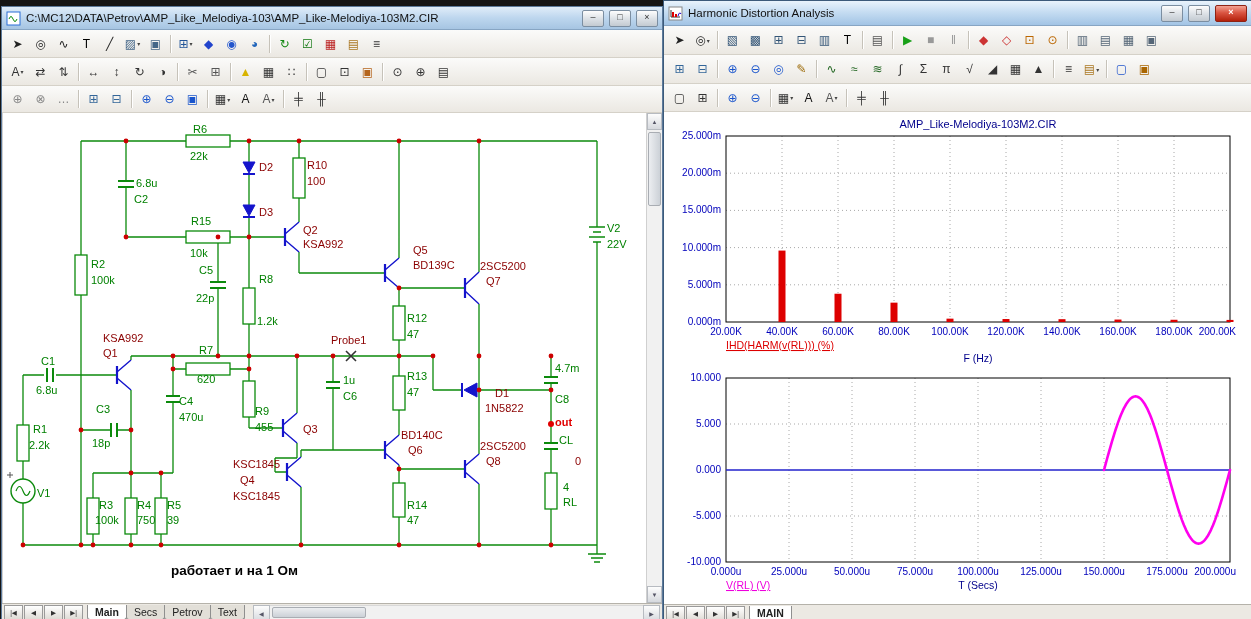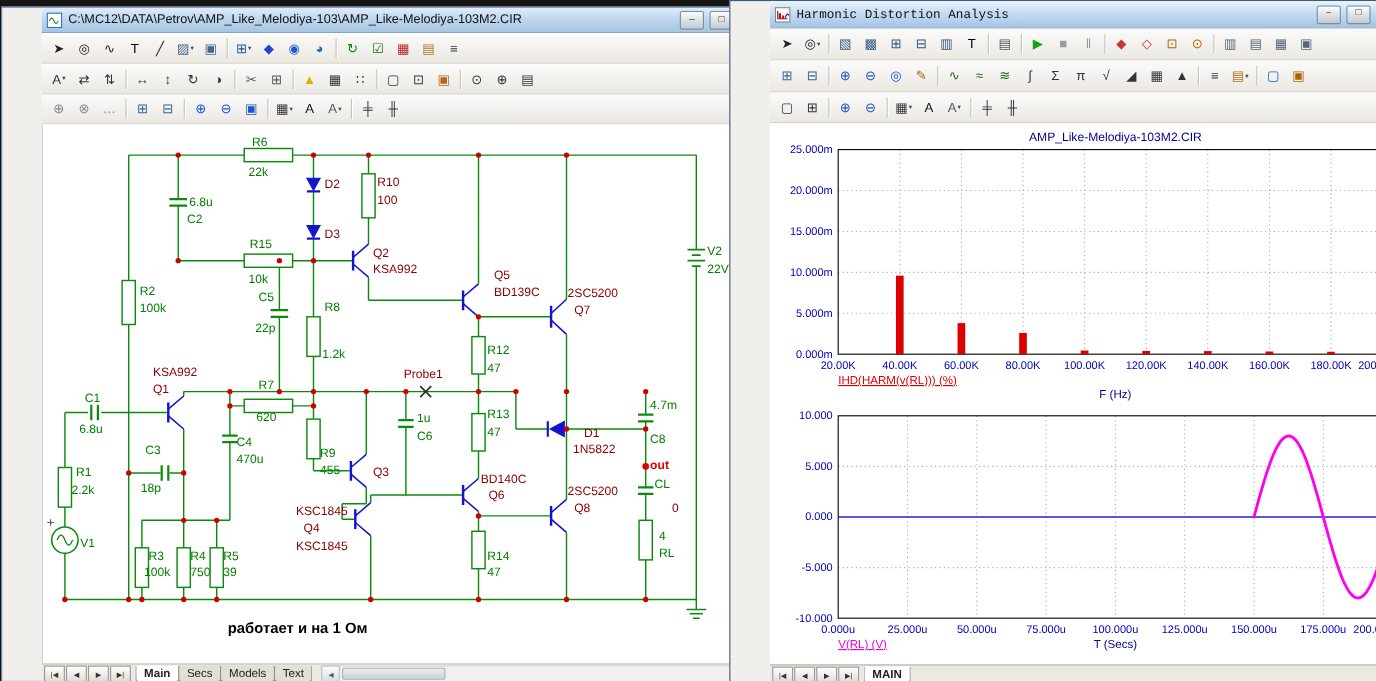--- a/index.html
+++ b/index.html
@@ -1,24 +1,24 @@
 <!DOCTYPE html>
 <html><head>
 <meta charset="utf-8">
 <style>
   html,body{margin:0;padding:0;width:1251px;height:619px;background:#151515;overflow:hidden;
     font-family:"Liberation Sans","DejaVu Sans",sans-serif;}
   .win{position:absolute;border:1px solid #5c7émi}
-  .win{position:absolute;border:1px solid #5c7a9b;background:#f0efec;overflow:hidden;padding-left:36px;}
+  .win{position:absolute;border:1px solid #5c7a9b;background:#f0efec;overflow:hidden;}
   #win-left{left:1px;top:6px;width:660px;height:612px;}
   #win-right{left:663px;top:0;width:587px;height:619px;z-index:2;border-color:#3c5a7a;}
   .titlebar{height:22px;display:flex;align-items:center;padding:0 4px;gap:5px;
     background:linear-gradient(#e0edf9,#bdd6ee 50%,#a6c5e2);border-bottom:1px solid #87a5c3;
     font-size:11.5px;color:#111;}
-  #win-right .titlebar{height:24px;background:linear-gradient(#e9f3fc,#c6ddf2 45%,#a2c4e5);font-family:Liberation Mono, monospace;}
+  #win-right .titlebar{height:24px;background:linear-gradient(#e9f3fc,#c6ddf2 45%,#a2c4e5);}
   .t-title{flex:1;white-space:nowrap;overflow:hidden;text-overflow:ellipsis;}
   .winbtn{width:20px;height:15px;border:1px solid #7b8ea1;border-radius:2px;flex:0 0 auto;
     background:linear-gradient(#fdfdfd,#dde2e7 50%,#c3cad1);font-size:9px;line-height:13px;
     text-align:center;color:#333;}
   .winbtn.close-red{background:linear-gradient(#f2a293,#da5542 45%,#b3200b);color:#fff;
     border-color:#8e2315;width:30px;font-weight:bold;}
   .appico{width:15px;height:15px;flex:0 0 auto;display:inline-flex;}
   .tb-row{display:flex;align-items:center;height:27px;flex:0 0 auto;
     background:linear-gradient(#fbfbfa,#ebe8e2);border-bottom:1px solid #d5d1c8;padding:0 4px;}
   #win-right .tb-row{height:28px;}
@@ -334,21 +334,21 @@
   <div class="bottomstrip">
     <span id="lnav" style="display:flex;gap:1px">
         <span class="navbtn">|◀</span>
         <span class="navbtn">◀</span>
         <span class="navbtn">▶</span>
         <span class="navbtn">▶|</span>
       </span>
     <span id="ltabs" style="display:flex;margin-left:3px">
         <span class="tab active">Main</span>
         <span class="tab">Secs</span>
-        <span class="tab">Models</span>
+        <span class="tab">Petrov</span>
         <span class="tab">Text</span>
       </span>
     <span class="hscroll">
       <span class="hbtn">◀</span>
       <span class="htrack">
           <span class="hthumb"></span>
         </span>
       <span class="hbtn">▶</span>
     </span>
   </div>

